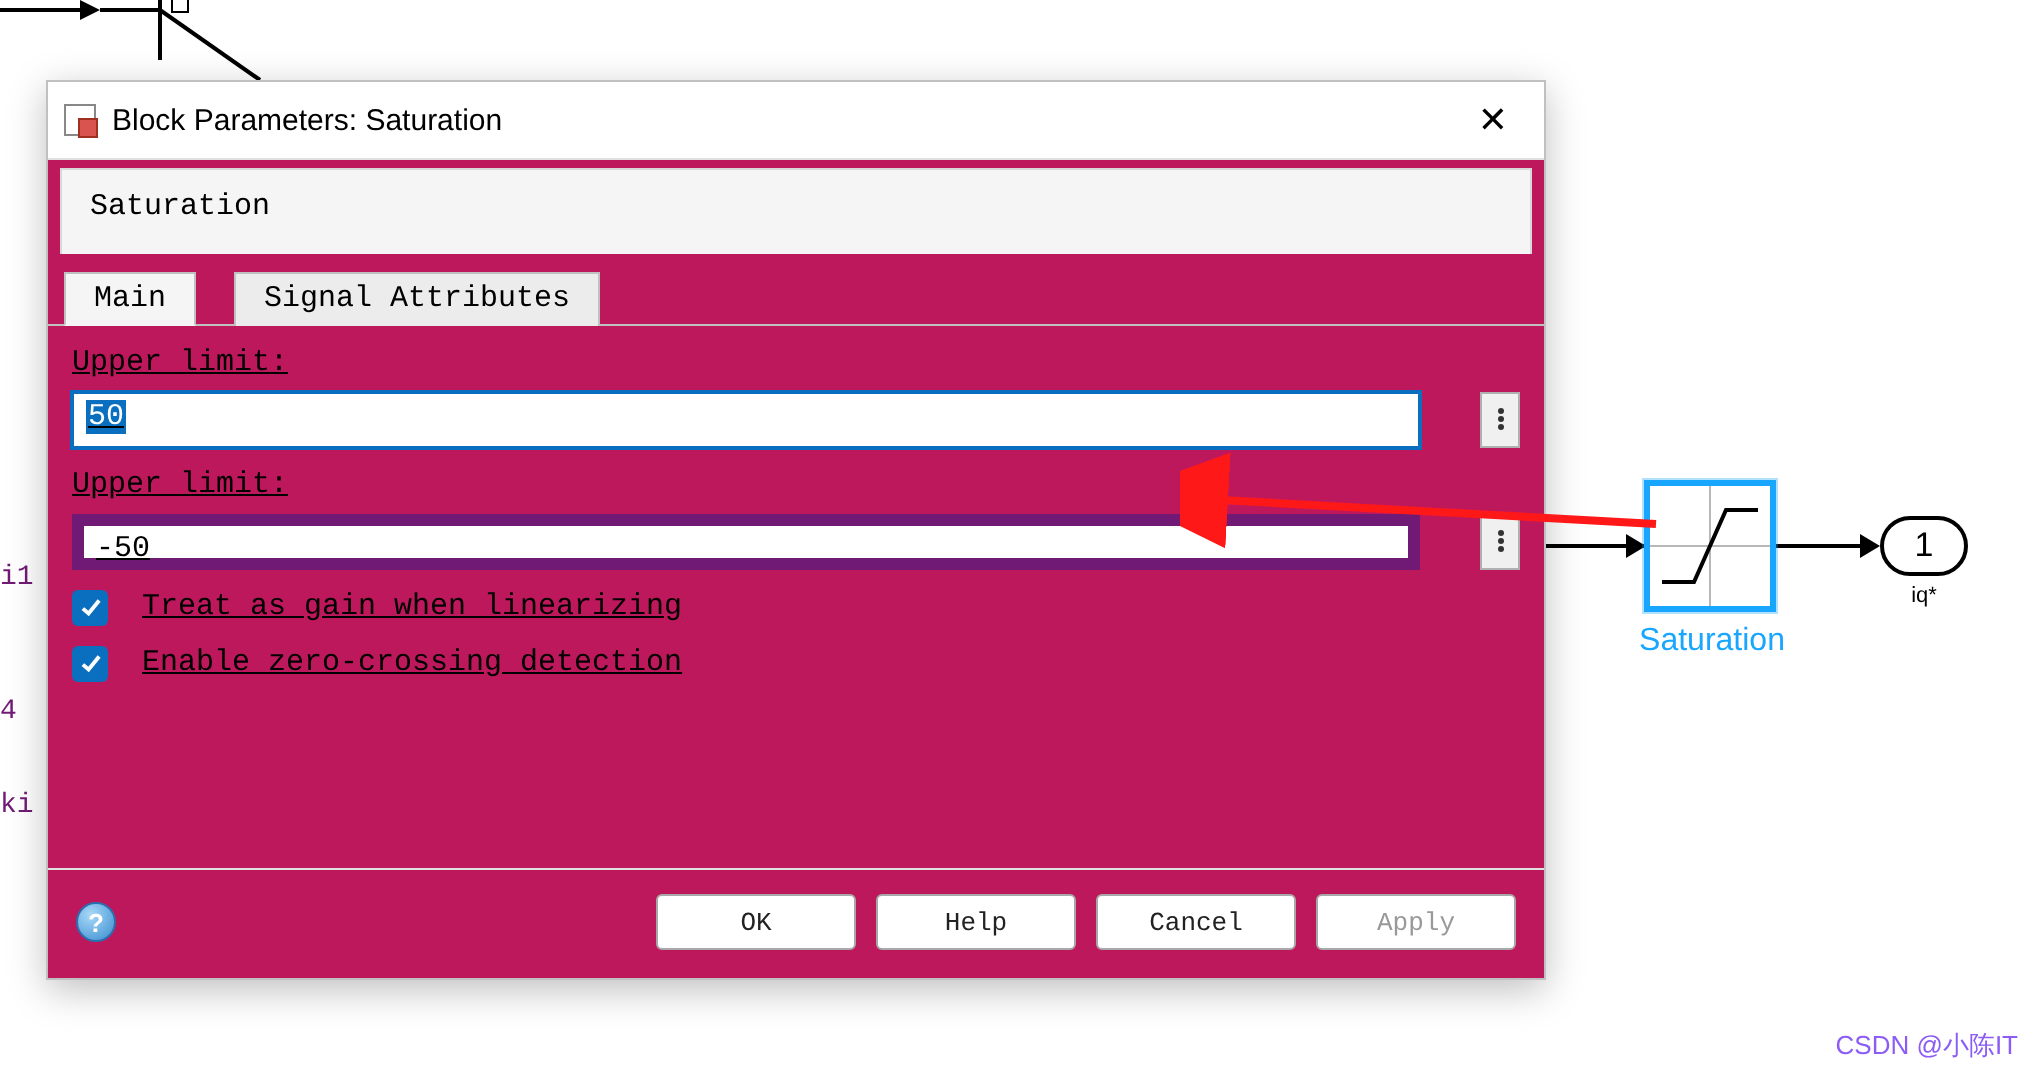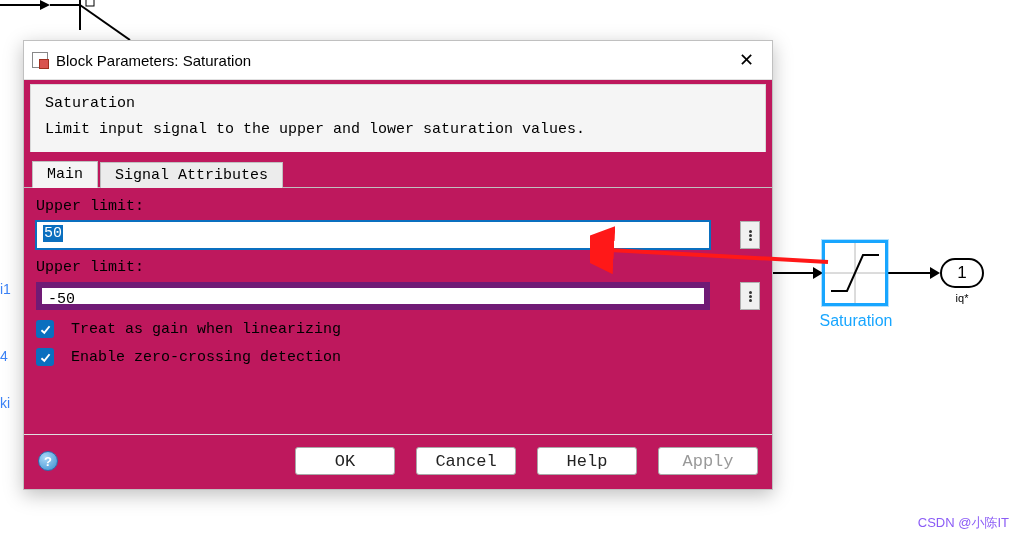--- a/index.html
+++ b/index.html
@@ -11,21 +11,21 @@
       position: relative;
       overflow: hidden;
     }
     .mono { font-family: "Courier New", monospace; font-size: 15px; }
     .canvas-bg {
       position: absolute;
       inset: 0;
       z-index: 0;
     }
     .bg-arrow-top { top: 0; left: 70px; width: 180px; height: 40px; }
-    .bg-side { position: absolute; left: 0; font-family: Liberation Sans, sans-serif; font-size: 14px; color: #3b82f6; }
+    .bg-side { position: absolute; left: 0; font-family: Liberation Mono, monospace; font-size: 14px; color: #701a75; }
     .dialog {
       position: absolute;
       left: 23px;
       top: 40px;
       width: 750px;
       height: 450px;
       background: #be185d;
       border: 1px solid #c0c0c0;
       box-shadow: 0 5px 18px rgba(0,0,0,0.25);
       z-index: 10;
@@ -56,38 +56,38 @@
       border: 1px solid #d8d8d8;
       border-bottom: none;
       background: #f5f5f5;
       line-height: 1.7;
     }
     .tabs {
       display: flex;
       padding: 0 8px;
       margin-top: 8px;
       border-bottom: 1px solid #c0c0c0;
-      gap: 2px;
-      align-items: center;
+      gap: 19px;
     }
     .tab {
       padding: 4px 14px;
       border: 1px solid #c0c0c0;
       border-bottom: none;
       background: #ececec;
       position: relative;
       top: 1px;
       font-size: 15px;
       font-family: "Courier New", monospace;
       cursor: pointer;
     }
     .tab.active { background: #f5f5f5; border-bottom: 1px solid #f5f5f5; }
     .form-area {
       padding: 6px 12px 4px 12px;
       flex: 1;
+      text-decoration: underline;
     }
     .field-label { margin: 4px 0 6px 0; }
     .input-row { display: flex; align-items: center; margin-bottom: 10px; gap: 24px; }
     .text-input {
       flex: 1;
       height: 28px;
       padding: 3px 6px;
       background: #fff;
       border: 6px solid #701a75;
       font-family: "Courier New", monospace;
@@ -117,22 +117,22 @@
     .help-icon {
       width: 20px; height: 20px; border-radius: 50%;
       background: radial-gradient(circle at 35% 30%, #a8d8f8, #3a8dcf);
       color: #fff; display: flex; align-items: center; justify-content: center;
       font-size: 13px; font-weight: bold; margin-right: auto; cursor: pointer;
       border: 1px solid #2a6faf;
     }
     .dlg-btn {
       min-width: 100px; height: 28px;
       background: #fff; border: 1px solid #a8a8a8; border-radius: 3px;
-      font-family: "Courier New", monospace; font-size: 17px;
-      cursor: pointer; color: #222; margin-left: 11px;
+      font-family: "Courier New", monospace; font-size: 13px;
+      cursor: pointer; color: #222;
     }
     .dlg-btn.disabled { color: #999; cursor: default; }
     .sat-block {
       position: absolute;
       left: 822px; top: 240px;
       width: 66px; height: 66px;
       border: 3px solid #18a6ff;
       background: #fff;
       z-index: 2;
       box-shadow: 0 0 0 1px #18a6ff55;
@@ -214,21 +214,20 @@
 
 <div class="dialog">
   <div class="titlebar">
     <div class="icon-box"></div>
     <div class="title">Block Parameters: Saturation</div>
     <div class="close">✕</div>
   </div>
 
   <div class="desc-area mono">
     <div>Saturation</div>
-    <div>Limit input signal to the upper and lower saturation values.</div>
   </div>
 
   <div class="tabs">
     <div class="tab active">Main</div>
     <div class="tab">Signal Attributes</div>
   </div>
 
   <div class="form-area">
     <div class="field-label mono">Upper limit:</div>
     <div class="input-row">
@@ -268,22 +267,22 @@
             <polyline points="3,9 6.5,12 13,4" fill="none" stroke="#fff" stroke-width="2.4"></polyline>
           </svg>
       </div>
       <span class="mono">Enable zero-crossing detection</span>
     </div>
   </div>
 
   <div class="button-row">
     <div class="help-icon">?</div>
     <button class="dlg-btn">OK</button>
+    <button class="dlg-btn">Help</button>
     <button class="dlg-btn">Cancel</button>
-    <button class="dlg-btn">Help</button>
     <button class="dlg-btn disabled">Apply</button>
   </div>
 </div>
 
 <svg class="red-arrow" width="250" height="70">
   <defs>
     <marker id="rahead" markerWidth="14" markerHeight="12" refX="1" refY="6" orient="auto">
       <polygon points="0,0 14,6 0,12" fill="#ff1818"></polygon>
     </marker>
   </defs>

